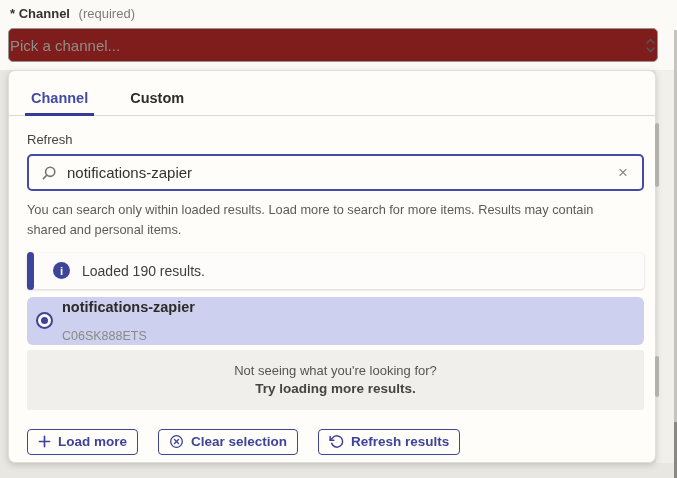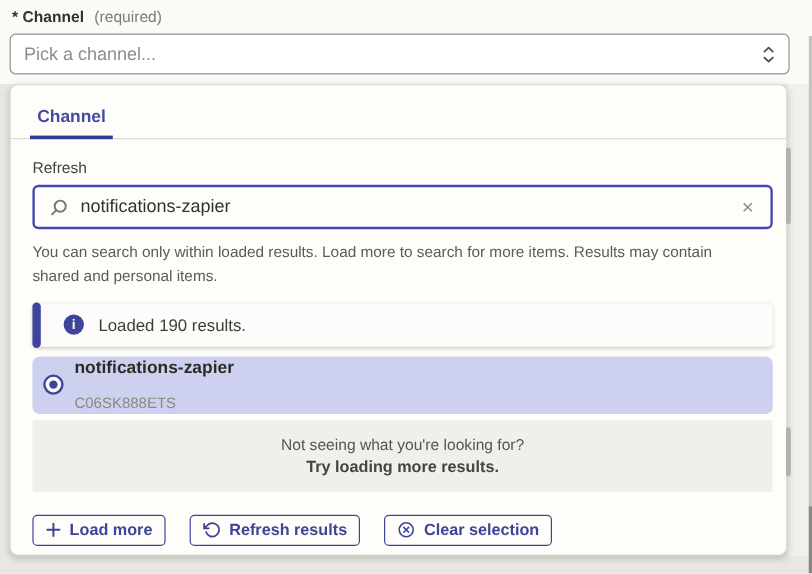--- a/index.html
+++ b/index.html
@@ -7,23 +7,23 @@
   .page { position:relative; width:677px; height:478px; background:#e9e7e2; overflow:hidden; }
   .top-area { position:absolute; left:0; top:0; width:677px; height:70px; background:#fcfaf6; }
   .right-strip { position:absolute; left:656px; top:70px; width:21px; height:393px; background:#f2f0eb; }
 
   
   .field-label { position:absolute; left:10px; top:6px; font-size:13px; }
   .field-label .req-mark, .field-label .lbl { font-weight:700; color:#33322e; }
   .field-label .note { font-weight:400; color:#7c7b76; margin-left:5px; }
 
   
-  .select { position:absolute; left:8px; top:28px; width:650px; height:34px; background:#ffffff;
+  .select { position:absolute; left:8px; top:28px; width:650px; height:34px; background:#7f1d1d;
             border:1px solid #96938d; border-radius:5px; display:flex; align-items:center;
-            padding:0 11px; cursor:pointer; }
+            padding:0 1px; cursor:pointer; }
   .select-placeholder { color:#8f8d87; font-size:15px; flex:1; }
 
   
   .panel { position:absolute; left:8px; top:70px; width:648px; height:393px; background:#fffdf9;
            border:1px solid #e0ded9; border-radius:7px; box-shadow:0 2px 6px rgba(90,88,80,.28); }
   .tabs { display:flex; gap:30px; padding:15px 0 0 16px; border-bottom:1px solid #dbd9d4; }
   .tab { position:relative; font-size:14.5px; font-weight:700; color:#2f2e2b; padding:4px 6px 9px; cursor:pointer; }
   .tab.active { color:#424aa3; }
   .tab.active::after { content:""; position:absolute; left:0; right:0; bottom:-1px; height:3px; background:#343b99; }
 
@@ -90,20 +90,21 @@
       <svg width="11" height="17" viewBox="0 0 11 17" fill="none" stroke="#55544f" stroke-width="1.6" stroke-linecap="round" stroke-linejoin="round">
         <path d="M2 6 L5.5 2.7 L9 6"></path>
           <path d="M2 11 L5.5 14.3 L9 11"></path>
       </svg>
     </span>
   </div>
 
   <div class="panel">
     <div class="tabs">
       <div class="tab active">Channel</div>
+      <div class="tab">Custom</div>
     </div>
 
     <div class="content">
       <div class="search-label">Refresh</div>
 
       <div class="search-wrap">
         <span style="display:flex;">
           <svg width="16" height="16" viewBox="0 0 16 16" fill="none" stroke="#76756f" stroke-width="1.6" stroke-linecap="round">
             <circle cx="9.2" cy="6.8" r="4.6"></circle>
               <path d="M5.7 10.3 L2.4 13.6"></path>
@@ -141,36 +142,36 @@
           <span style="display:flex;">
             <svg width="13" height="13" viewBox="0 0 14 14" fill="none" stroke="#3d4499" stroke-width="1.8" stroke-linecap="round">
               <path d="M7 1.5 V12.5"></path>
                 <path d="M1.5 7 H12.5"></path>
             </svg>
           </span>
           <span>Load more</span>
         </button>
         <button class="action-btn">
           <span style="display:flex;">
-            <svg width="15" height="15" viewBox="0 0 24 24" fill="none" stroke="#3d4499" stroke-width="2.4" stroke-linecap="round" stroke-linejoin="round">
-              <polyline points="1.8 4 1.8 10 7.8 10"></polyline>
-                <path d="M4.3 15 a9 9 0 1 0 2.1 -9.36 L1.8 10"></path>
-            </svg>
-          </span>
-          <span>Refresh results</span>
-        </button>
-        <button class="action-btn">
-          <span style="display:flex;">
             <svg width="15" height="15" viewBox="0 0 24 24" fill="none" stroke="#3d4499" stroke-width="2.1" stroke-linecap="round">
               <circle cx="12" cy="12" r="9.3"></circle>
                 <path d="M8.8 8.8 L15.2 15.2"></path>
                 <path d="M15.2 8.8 L8.8 15.2"></path>
             </svg>
           </span>
           <span>Clear selection</span>
+        </button>
+        <button class="action-btn">
+          <span style="display:flex;">
+            <svg width="15" height="15" viewBox="0 0 24 24" fill="none" stroke="#3d4499" stroke-width="2.4" stroke-linecap="round" stroke-linejoin="round">
+              <polyline points="1.8 4 1.8 10 7.8 10"></polyline>
+                <path d="M4.3 15 a9 9 0 1 0 2.1 -9.36 L1.8 10"></path>
+            </svg>
+          </span>
+          <span>Refresh results</span>
         </button>
       </div>
     </div>
   </div>
 
   <div class="panel-scroll-thumb pst-1"></div>
   <div class="panel-scroll-thumb pst-2"></div>
   <div class="win-scroll-track"></div>
   <div class="win-scroll-thumb"></div>
 </div>

